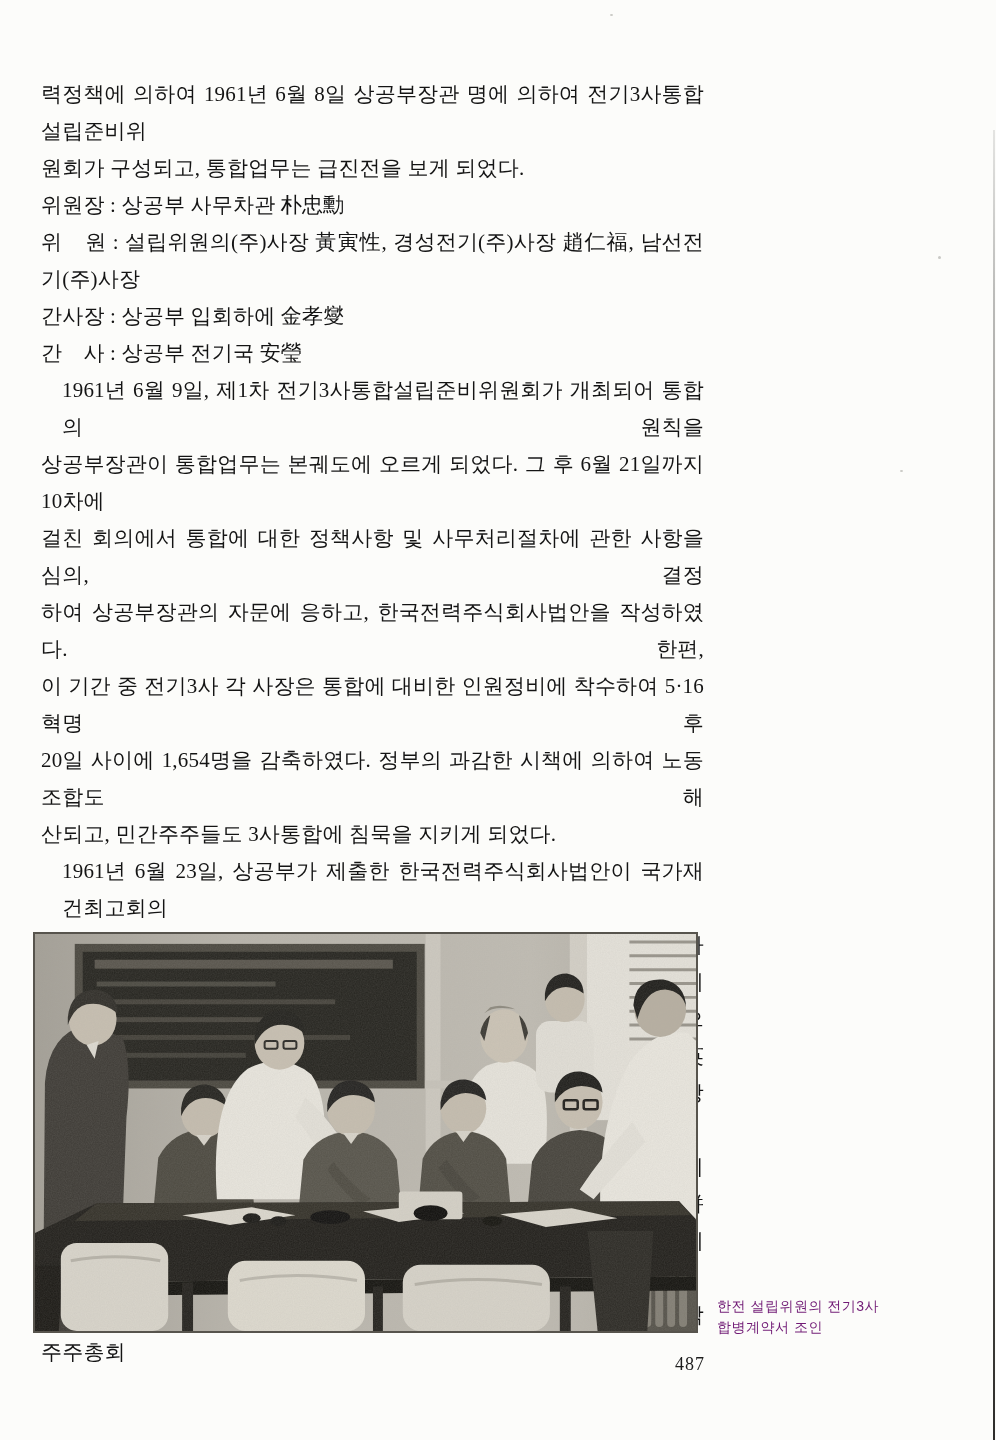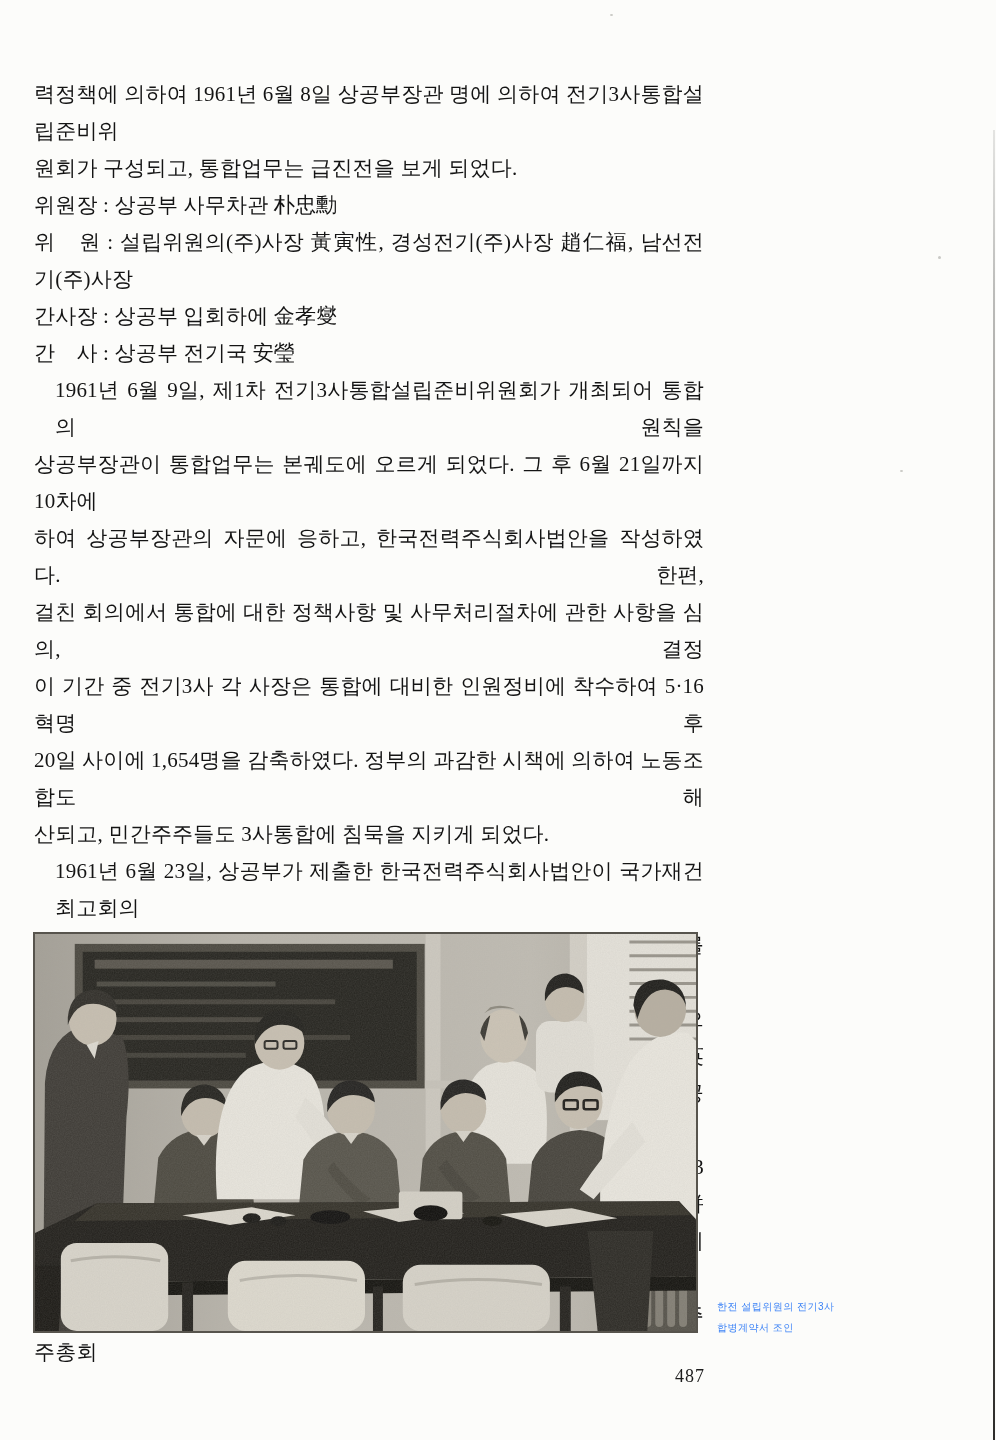--- a/index.html
+++ b/index.html
@@ -13,64 +13,64 @@
     position:absolute;top:130px;right:1px;width:2px;height:1310px;
     background:linear-gradient(#e4e4e2 0%,#bdbdbb 12%,#9a9894 30%,#8d8b87 55%,#5f5d5a 75%,#3a3936 92%,#2e2d2b 100%);
   }
   .speck{position:absolute;background:#c9c9c5;border-radius:50%;}
 
   
   .body-text{
     position:absolute;left:34px;top:76px;width:670px;
     font-size:21px;color:#141414;letter-spacing:.2px;
   }
-  .body-text .line{min-height:37px;line-height:37px;}
+  .body-text .line{min-height:37px;line-height:37px;margin-left:7px;}
   .body-text .line.j{text-align:justify;text-align-last:justify;}
   .body-text .line.i1{padding-left:21px;}
   .body-text .line.i3{padding-left:64px;}
 
   
   .photo{
     position:absolute;left:33px;top:932px;width:665px;height:401px;
     border:2px solid #57544d;box-sizing:border-box;background:#b6b2a9;
   }
   .photo svg{display:block;width:100%;height:100%;}
 
   
   .caption{
     position:absolute;left:717px;top:1296px;width:190px;
     font-family:"Liberation Sans","DejaVu Sans",sans-serif;
-    font-size:10px;line-height:21px;color:#3b82f6;letter-spacing:.5px;
+    font-size:14px;line-height:21px;color:#701a75;letter-spacing:.5px;
   }
 
   
   .page-number{
     position:absolute;left:640px;top:1354px;width:100px;text-align:center;
-    font-size:18px;color:#1c1c1c;letter-spacing:1px;margin-top:12px;
+    font-size:18px;color:#1c1c1c;letter-spacing:1px;
   }
 </style>
 </head>
 <body>
 
 <div class="scan-edge"></div>
 <div class="speck" style="left:610px;top:14px;width:3px;height:2px;"></div>
 <div class="speck" style="left:938px;top:256px;width:3px;height:3px;"></div>
 <div class="speck" style="left:900px;top:470px;width:3px;height:2px;"></div>
 
 <div class="body-text">
     <div class="line j">력정책에 의하여 1961년 6월 8일 상공부장관 명에 의하여 전기3사통합설립준비위</div>
     <div class="line">원회가 구성되고, 통합업무는 급진전을 보게 되었다.</div>
     <div class="line">위원장 : 상공부 사무차관 朴忠勳</div>
     <div class="line j">위　원 : 설립위원의(주)사장 黃寅性, 경성전기(주)사장 趙仁福, 남선전기(주)사장</div>
     <div class="line">간사장 : 상공부 입회하에 金孝燮</div>
     <div class="line">간　사 : 상공부 전기국 安瑩</div>
     <div class="line j i1">1961년 6월 9일, 제1차 전기3사통합설립준비위원회가 개최되어 통합의 원칙을</div>
     <div class="line j">상공부장관이 통합업무는 본궤도에 오르게 되었다. 그 후 6월 21일까지 10차에</div>
+    <div class="line j">걸친 회의에서 통합에 대한 정책사항 및 사무처리절차에 관한 사항을 심의, 결정</div>
     <div class="line j">하여 상공부장관의 자문에 응하고, 한국전력주식회사법안을 작성하였다. 한편,</div>
-    <div class="line j">걸친 회의에서 통합에 대한 정책사항 및 사무처리절차에 관한 사항을 심의, 결정</div>
     <div class="line j">이 기간 중 전기3사 각 사장은 통합에 대비한 인원정비에 착수하여 5·16혁명 후</div>
     <div class="line j">20일 사이에 1,654명을 감축하였다. 정부의 과감한 시책에 의하여 노동조합도 해</div>
     <div class="line">산되고, 민간주주들도 3사통합에 침묵을 지키게 되었다.</div>
     <div class="line j i1">1961년 6월 23일, 상공부가 제출한 한국전력주식회사법안이 국가재건최고회의</div>
     <div class="line j">에서 의결, 공포됨으로써 전기3사 통합이 확정되고 한국전력주식회사를 신설하게</div>
     <div class="line j">되었다. 같은 날 한전법 부칙 3조에 의거 한국전력주식회사 설립위원으로 朴英</div>
     <div class="line j">俊, 金德俊, 黃寅性, 趙仁福이 임명되었다. 그리고 다음 날 6월 24일, 상공부에</div>
     <div class="line j">서 개최된 설립위원회에서 조선전업(주), 경성전기(주), 남선전기(주)의 3社合併</div>
     <div class="line j">契約을 계약당사자인 전기3사 사장이 상공부장관과 설립위원 입회하에 조인하고,</div>
     <div class="line j">한국전력주식회사 定款을 심의, 결정하였다. 6월 26일 전기3사는 각각 주주총회</div>

